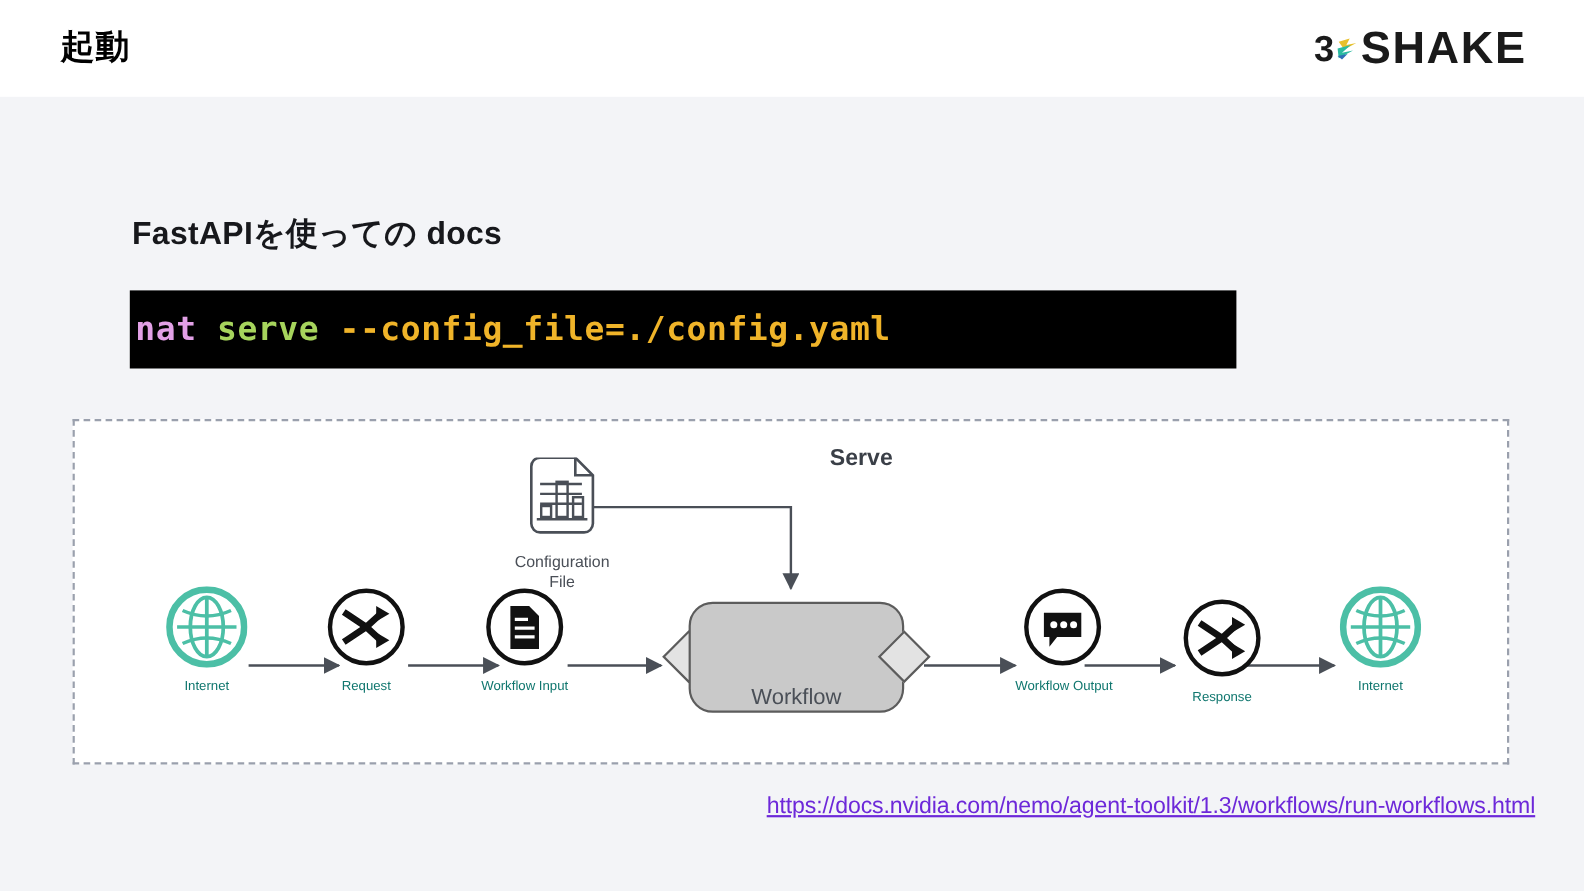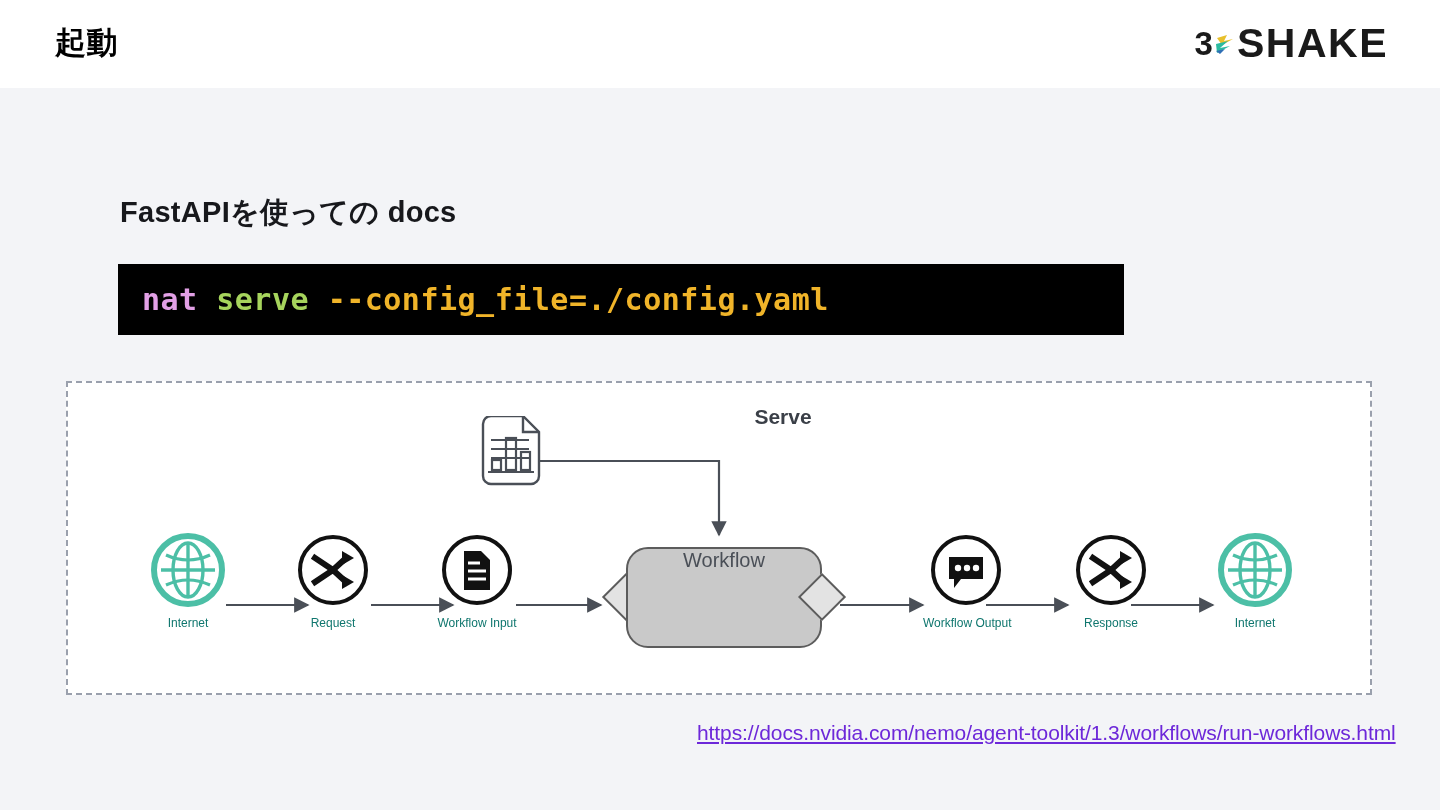--- a/index.html
+++ b/index.html
@@ -85,21 +85,21 @@
     background: #000000;
     box-sizing: border-box;
     display: flex;
     align-items: center;
   }
   .code-line {
     font-family: "DejaVu Sans Mono", "Liberation Mono", monospace;
     font-size: 30px;
     font-weight: bold;
     white-space: pre;
-    padding-left: 24px;
+    padding-left: 5px;
     letter-spacing: 0.5px;
   }
   .tok-cmd   { color: #e2a0e6; }
   .tok-sub   { color: #a6d45c; }
   .tok-flag  { color: #f0b429; }
 
   
   .diagram-panel {
     position: absolute;
     left: 66px;
@@ -163,21 +163,21 @@
     position: absolute;
     left: 558px;
     top: 164px;
     width: 196px;
     height: 101px;
     background: #c9c9c9;
     border: 2px solid #5c5c5c;
     border-radius: 22px;
     box-sizing: border-box;
     display: flex;
-    align-items: flex-start;
+    align-items: flex-end;
     justify-content: center;
     font-size: 20px;
     color: #4a4f57;
   }
   .wf-port {
     position: absolute;
     width: 34px;
     height: 34px;
     background: #e3e3e3;
     border: 2px solid #5c5c5c;
@@ -271,20 +271,24 @@
             <line x1="14" y1="42" x2="52" y2="42"></line>
           </g>
           <g fill="none" stroke="#4a4f57" stroke-width="2.2">
             <rect x="15" y="44" width="9" height="10"></rect>
             <rect x="29" y="22" width="10" height="32"></rect>
             <rect x="44" y="36" width="9" height="18"></rect>
           </g>
           <line x1="11" y1="56" x2="57" y2="56" stroke="#4a4f57" stroke-width="2.2"></line>
         </svg>
       </span>
+      <div class="cfg-label">
+        <div>Configuration</div>
+        <div>File</div>
+      </div>
     </div>
 
     <div class="node" style="left:77px; top:150px;">
       <div class="node-shape">
         <svg width="74" height="74" viewBox="0 0 74 74" aria-hidden="true">
           <circle cx="37" cy="37" r="34" fill="none" stroke="#4cbfa6" stroke-width="6"></circle>
           <ellipse cx="37" cy="37" rx="15" ry="27" fill="none" stroke="#4cbfa6" stroke-width="3.4"></ellipse>
           <line x1="37" y1="10" x2="37" y2="64" stroke="#4cbfa6" stroke-width="3.4"></line>
           <line x1="10" y1="37" x2="64" y2="37" stroke="#4cbfa6" stroke-width="3.4"></line>
           <path d="M15 22 Q37 32 59 22" fill="none" stroke="#4cbfa6" stroke-width="3.2"></path>
@@ -338,21 +342,21 @@
           <g fill="#ffffff">
             <circle cx="29" cy="35" r="3.2"></circle>
             <circle cx="38" cy="35" r="3.2"></circle>
             <circle cx="47" cy="35" r="3.2"></circle>
           </g>
         </svg>
       </div>
       <div class="node-label">Workflow Output</div>
     </div>
 
-    <div class="node" style="left:1000px; top:150px;">
+    <div class="node" style="left:1000px; top:160px;">
       <div class="node-shape">
         <svg width="74" height="74" viewBox="0 0 74 74" aria-hidden="true">
           <circle cx="37" cy="37" r="33" fill="#ffffff" stroke="#111111" stroke-width="4"></circle>
           <g stroke="#111111" stroke-width="6" fill="none" stroke-linecap="square">
             <path d="M19 25 L37 37 L50 25"></path>
             <path d="M19 49 L37 37 L50 49"></path>
           </g>
           <path d="M46 18 L58 25 L46 32 Z" fill="#111111"></path>
           <path d="M46 42 L58 49 L46 56 Z" fill="#111111"></path>
         </svg>

